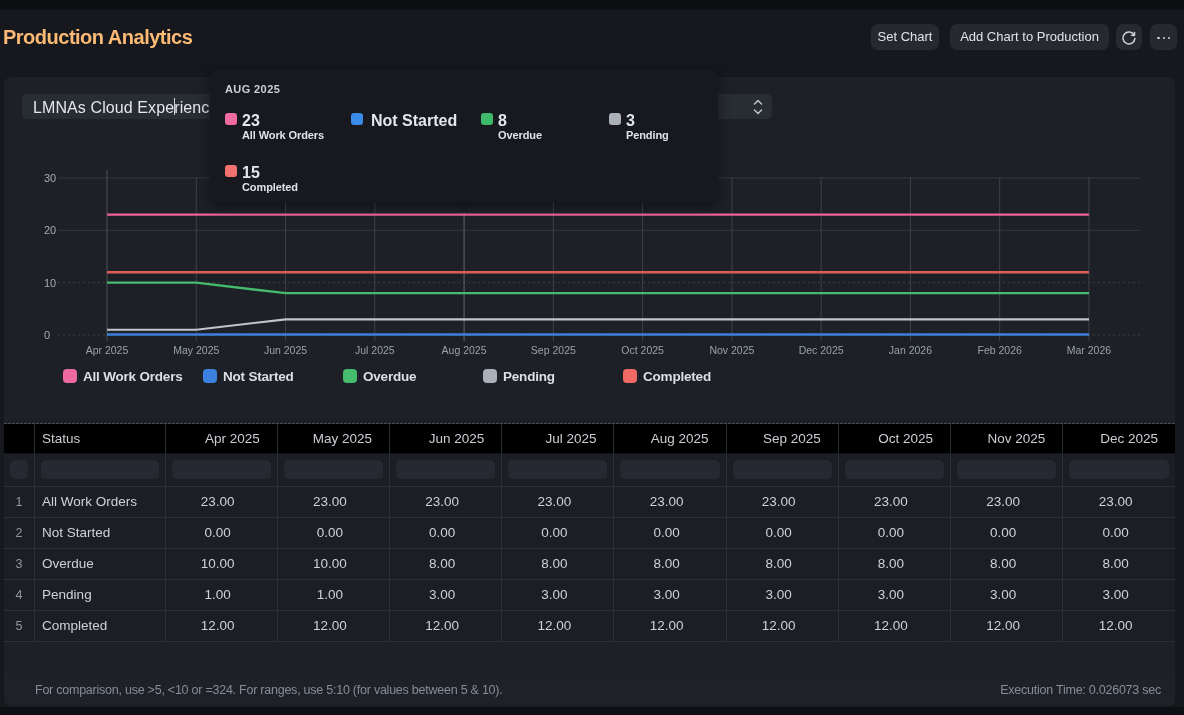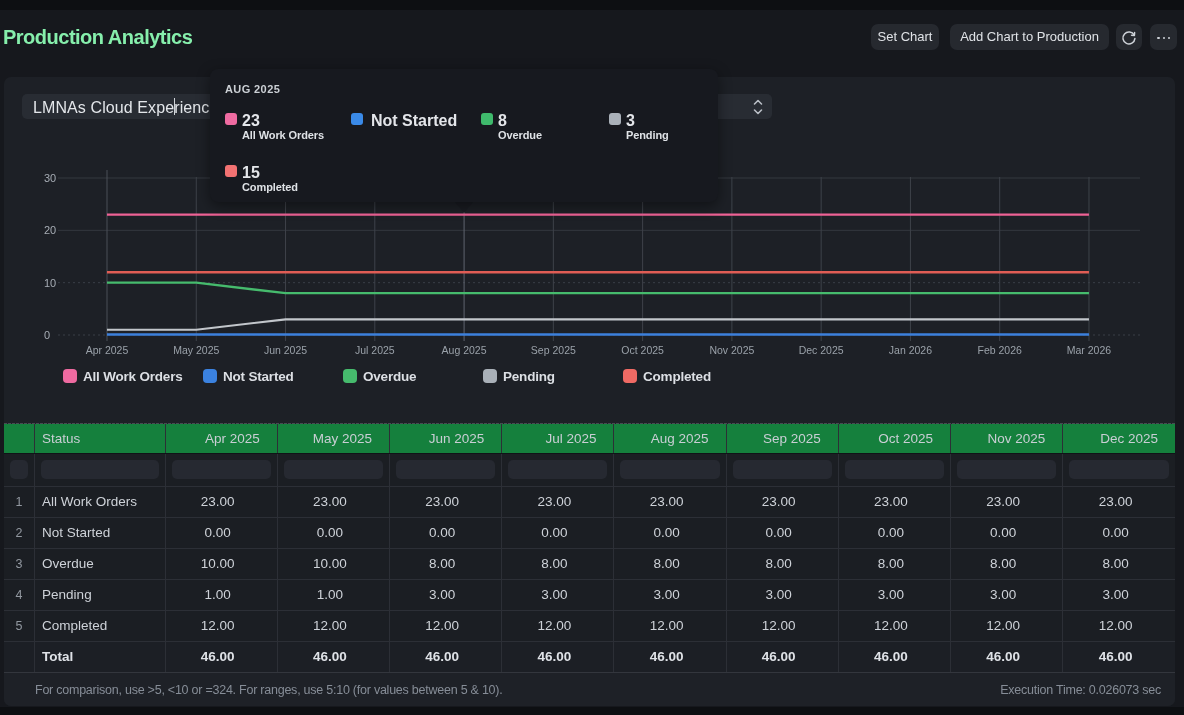--- a/index.html
+++ b/index.html
@@ -1,34 +1,34 @@
 <!DOCTYPE html>
 <html><head><meta charset="utf-8"><style>
 *{margin:0;padding:0;box-sizing:border-box}
 html,body{width:1184px;height:715px;overflow:hidden}
 body{background:#16181d;font-family:"Liberation Sans",sans-serif;position:relative}
 .abs{position:absolute}
 .strip{left:0;width:1184px;background:#0d0f12}
-.title{left:3px;top:26px;font-size:20px;font-weight:bold;color:#86efac;letter-spacing:-0.5px}
+.title{left:3px;top:26px;font-size:20px;font-weight:bold;color:#fdba74;letter-spacing:-0.5px}
 .btn{top:24px;height:26px;background:#26292f;border-radius:7px;color:#e0e3e7;font-size:13px;line-height:26px;text-align:center}
 .card{left:4px;top:77px;width:1171px;height:629px;background:#1d2026;border-radius:7px}
 .selpill{left:22px;top:94px;width:750px;height:25px;background:#282c33;border-radius:5px}
 .seltext{left:33px;top:99px;font-size:16px;font-weight:normal;color:#e3e6ea;letter-spacing:0.1px}
 .cursor{left:174px;top:98px;width:1px;height:17px;background:#cfd3d8}
 .legend-sw{top:369px;width:14px;height:14px;border-radius:4px}
 .legend-lb{top:368.5px;font-size:13.5px;font-weight:bold;color:#dcdfe4;letter-spacing:-0.2px}
 .tooltip{left:210px;top:69px;width:508px;height:133px;background:#17191f;border-radius:8px;box-shadow:0 4px 14px rgba(0,0,0,0.45)}
 .tt-title{left:225px;top:83px;font-size:11px;font-weight:bold;color:#ccd0d5;letter-spacing:0.4px}
 .tt-sw{width:12px;height:12px;border-radius:3px}
 .tt-val{font-size:16px;font-weight:bold;color:#e4e6ea}
 .tt-lb{font-size:11px;font-weight:bold;color:#dfe2e6;letter-spacing:-0.1px}
 .caret{left:455px;top:202px;width:0;height:0;border-left:9px solid transparent;border-right:9px solid transparent;border-top:11px solid #1a1c22}
 .tbl{position:absolute;left:4px;top:424px;width:1171px;border-collapse:collapse;table-layout:fixed}
 .tbl td{overflow:hidden;white-space:nowrap}
-.hrow td{height:29px;font-size:13.5px;color:#c9ced4;border-bottom:1px solid #101317;background:#15803d}
+.hrow td{height:29px;font-size:13.5px;color:#c9ced4;border-bottom:1px solid #101317;background:#000000}
 .hrow td.mon{text-align:right;padding-right:17px}
 .frow td{height:33px;border-bottom:1px solid #2c2f36;background:#1b1e23}
 .pill{height:19px;margin:0 6px;background:#262931;border-radius:5px}
 .drow td{height:31px;font-size:13.5px;color:#ced2d8;border-bottom:1px solid #2c2f36;background:#1b1e23}
 .drow td.num,.trow td.num{text-align:center;color:#9298a0;font-size:12.5px}
 .drow td.val,.trow td.val{text-align:center;padding-right:7px}
 .lbl{padding-left:7px}
 .trow td{height:31px;font-size:13.5px;font-weight:bold;color:#dfe2e7;border-bottom:1px solid #33363d;background:#1c1f25}
 .sep{border-left:1px solid #2c2f36}
 .footer{left:4px;top:673px;width:1171px;height:33px;background:#1e2127;border-radius:0 0 7px 7px}
@@ -248,29 +248,16 @@
         <td class="sep val">12.00</td>
         <td class="sep val">12.00</td>
         <td class="sep val">12.00</td>
         <td class="sep val">12.00</td>
         <td class="sep val">12.00</td>
         <td class="sep val">12.00</td>
         <td class="sep val">12.00</td>
         <td class="sep val">12.00</td>
         <td class="sep val">12.00</td>
       </tr>
-<tr class="trow">
-        <td class="num"></td>
-        <td class="sep lbl">Total</td>
-        <td class="sep val">46.00</td>
-        <td class="sep val">46.00</td>
-        <td class="sep val">46.00</td>
-        <td class="sep val">46.00</td>
-        <td class="sep val">46.00</td>
-        <td class="sep val">46.00</td>
-        <td class="sep val">46.00</td>
-        <td class="sep val">46.00</td>
-        <td class="sep val">46.00</td>
-      </tr>
 </tbody>
   </table>
 <div class="abs footer"></div>
 <div class="abs ftext" style="left:35px">For comparison, use &gt;5, &lt;10 or =324. For ranges, use 5:10 (for values between 5 &amp; 10).</div>
 <div class="abs ftext" style="right:23px">Execution Time: 0.026073 sec</div>
 </body></html>

